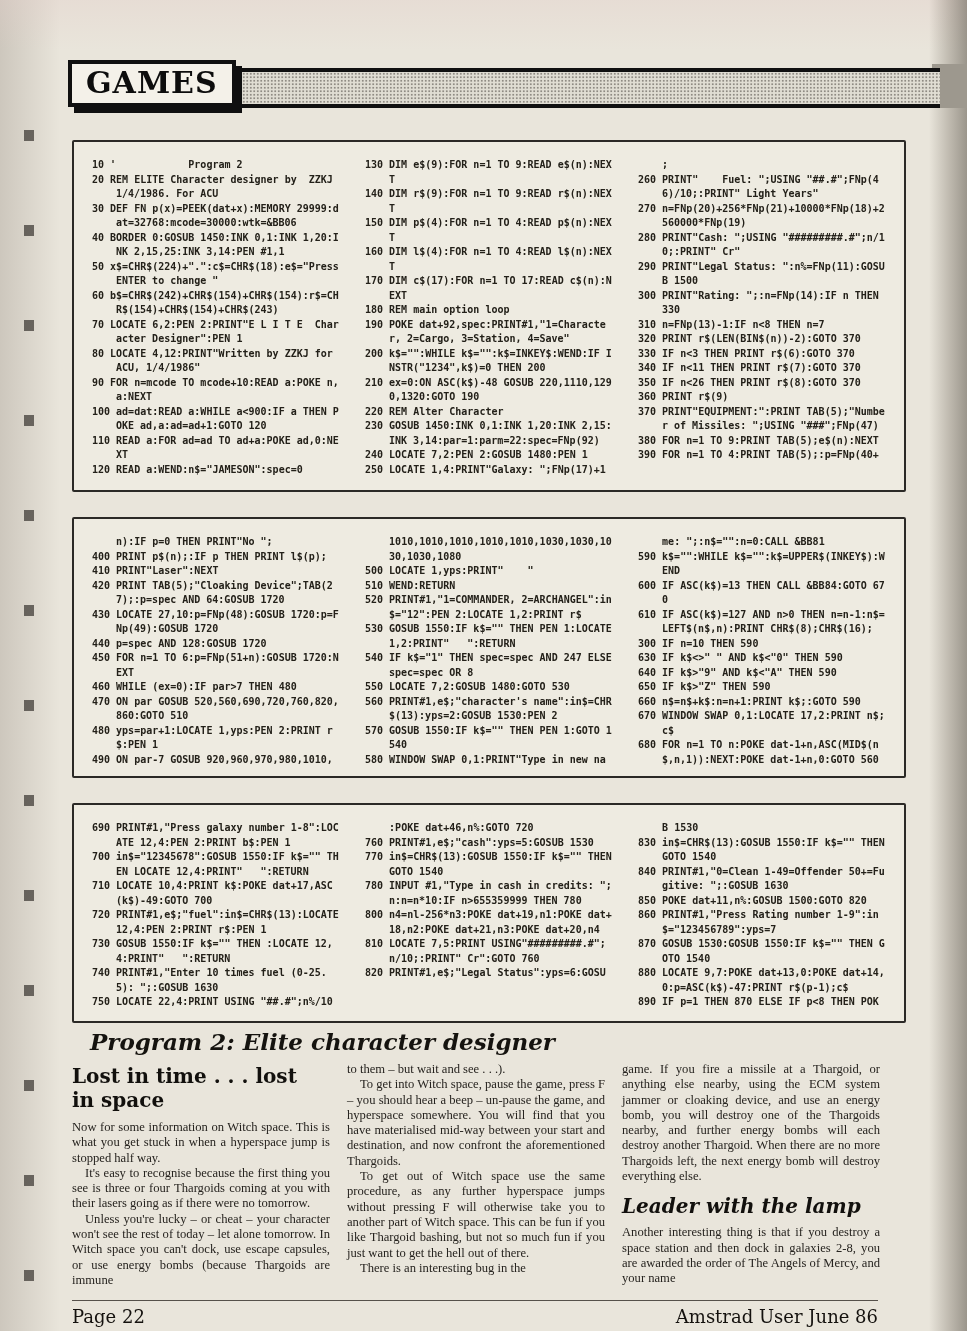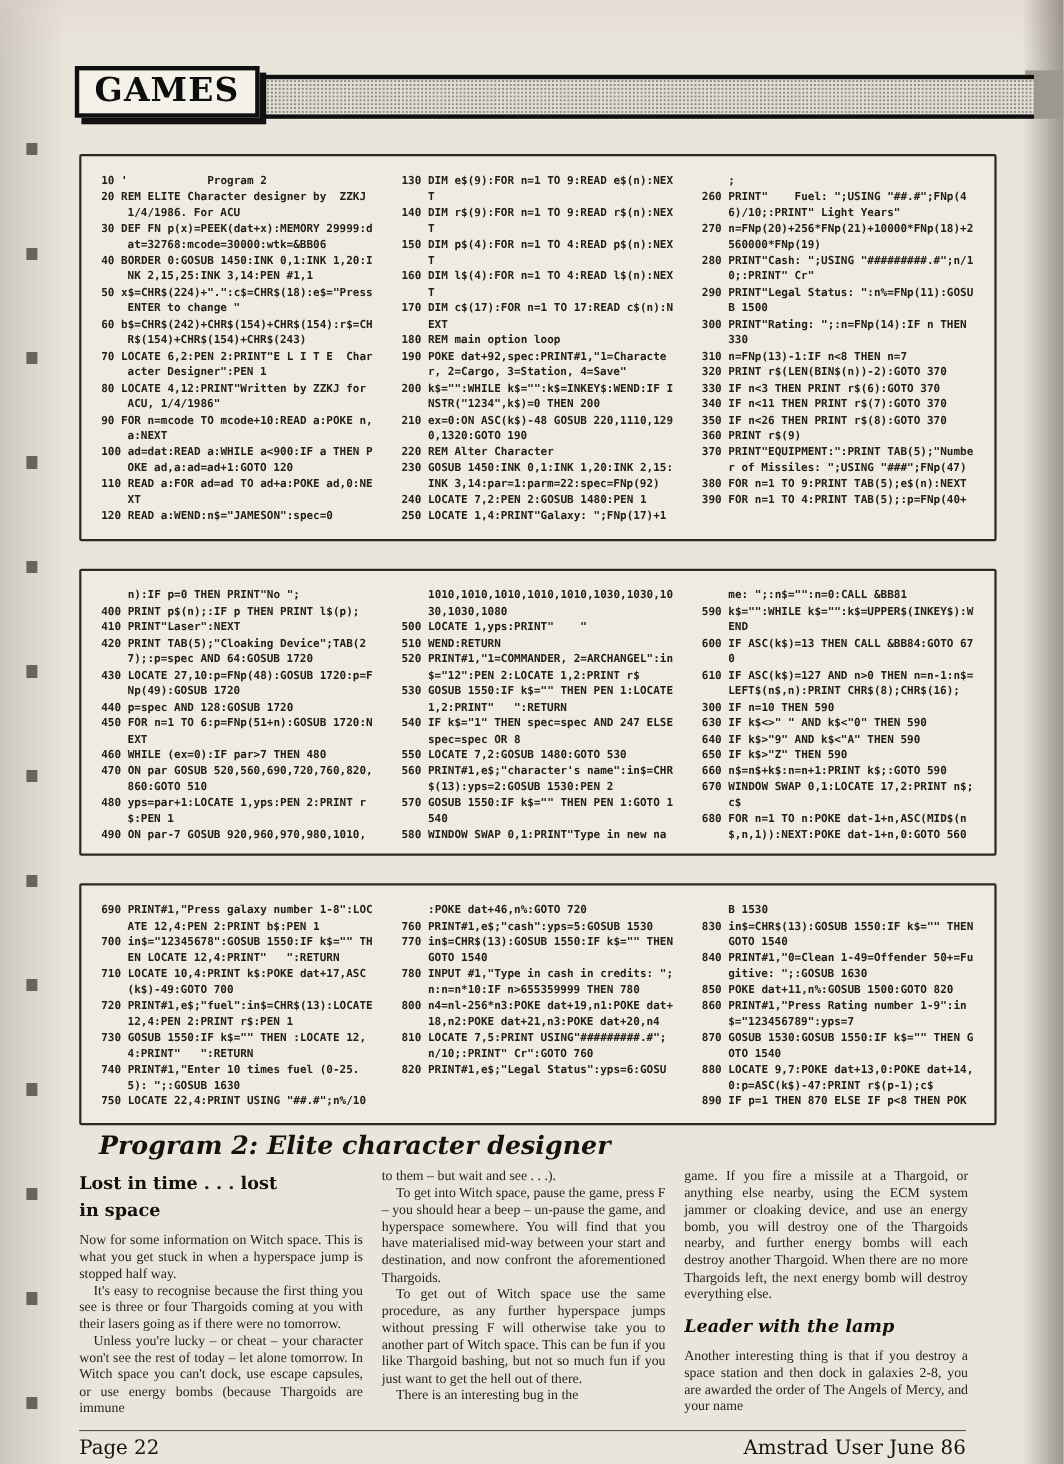--- a/index.html
+++ b/index.html
@@ -54,21 +54,21 @@
     font-size:10px;line-height:14.5px;font-weight:bold;color:#232019;}
   .code-line{white-space:pre-wrap;word-break:break-all;padding-left:24px;text-indent:-24px;}
   
   .caption{position:absolute;left:90px;top:1028px;
     font-family:"DejaVu Serif", serif;font-weight:bold;font-style:italic;
     font-size:23px;color:#15130f;}
   
   .article{position:absolute;left:72px;top:1062px;width:808px;height:238px;
     display:flex;justify-content:space-between;}
   .artcol{width:258px;}
-  .art-heading{font-family:"DejaVu Serif", serif;font-weight:bold;font-size:16px;
+  .art-heading{font-family:"DejaVu Serif", serif;font-weight:bold;font-size:20px;
     line-height:24px;white-space:pre-line;margin:2px 0 8px 0;color:#12100d;}
   .art-heading.h2{margin-top:10px;margin-bottom:7px;font-style:italic;}
   .article-paragraph{font-family:"Liberation Serif", serif;font-size:12.6px;line-height:15.3px;
     text-align:justify;color:#26231f;}
   .article-paragraph.indent{text-indent:13px;}
   
   .footer{position:absolute;left:72px;top:1300px;width:806px;
     border-top:1.5px solid #55504a;padding-top:5px;
     display:flex;justify-content:space-between;
     font-family:"DejaVu Serif", serif;font-weight:normal;font-size:18px;color:#14110e;}

